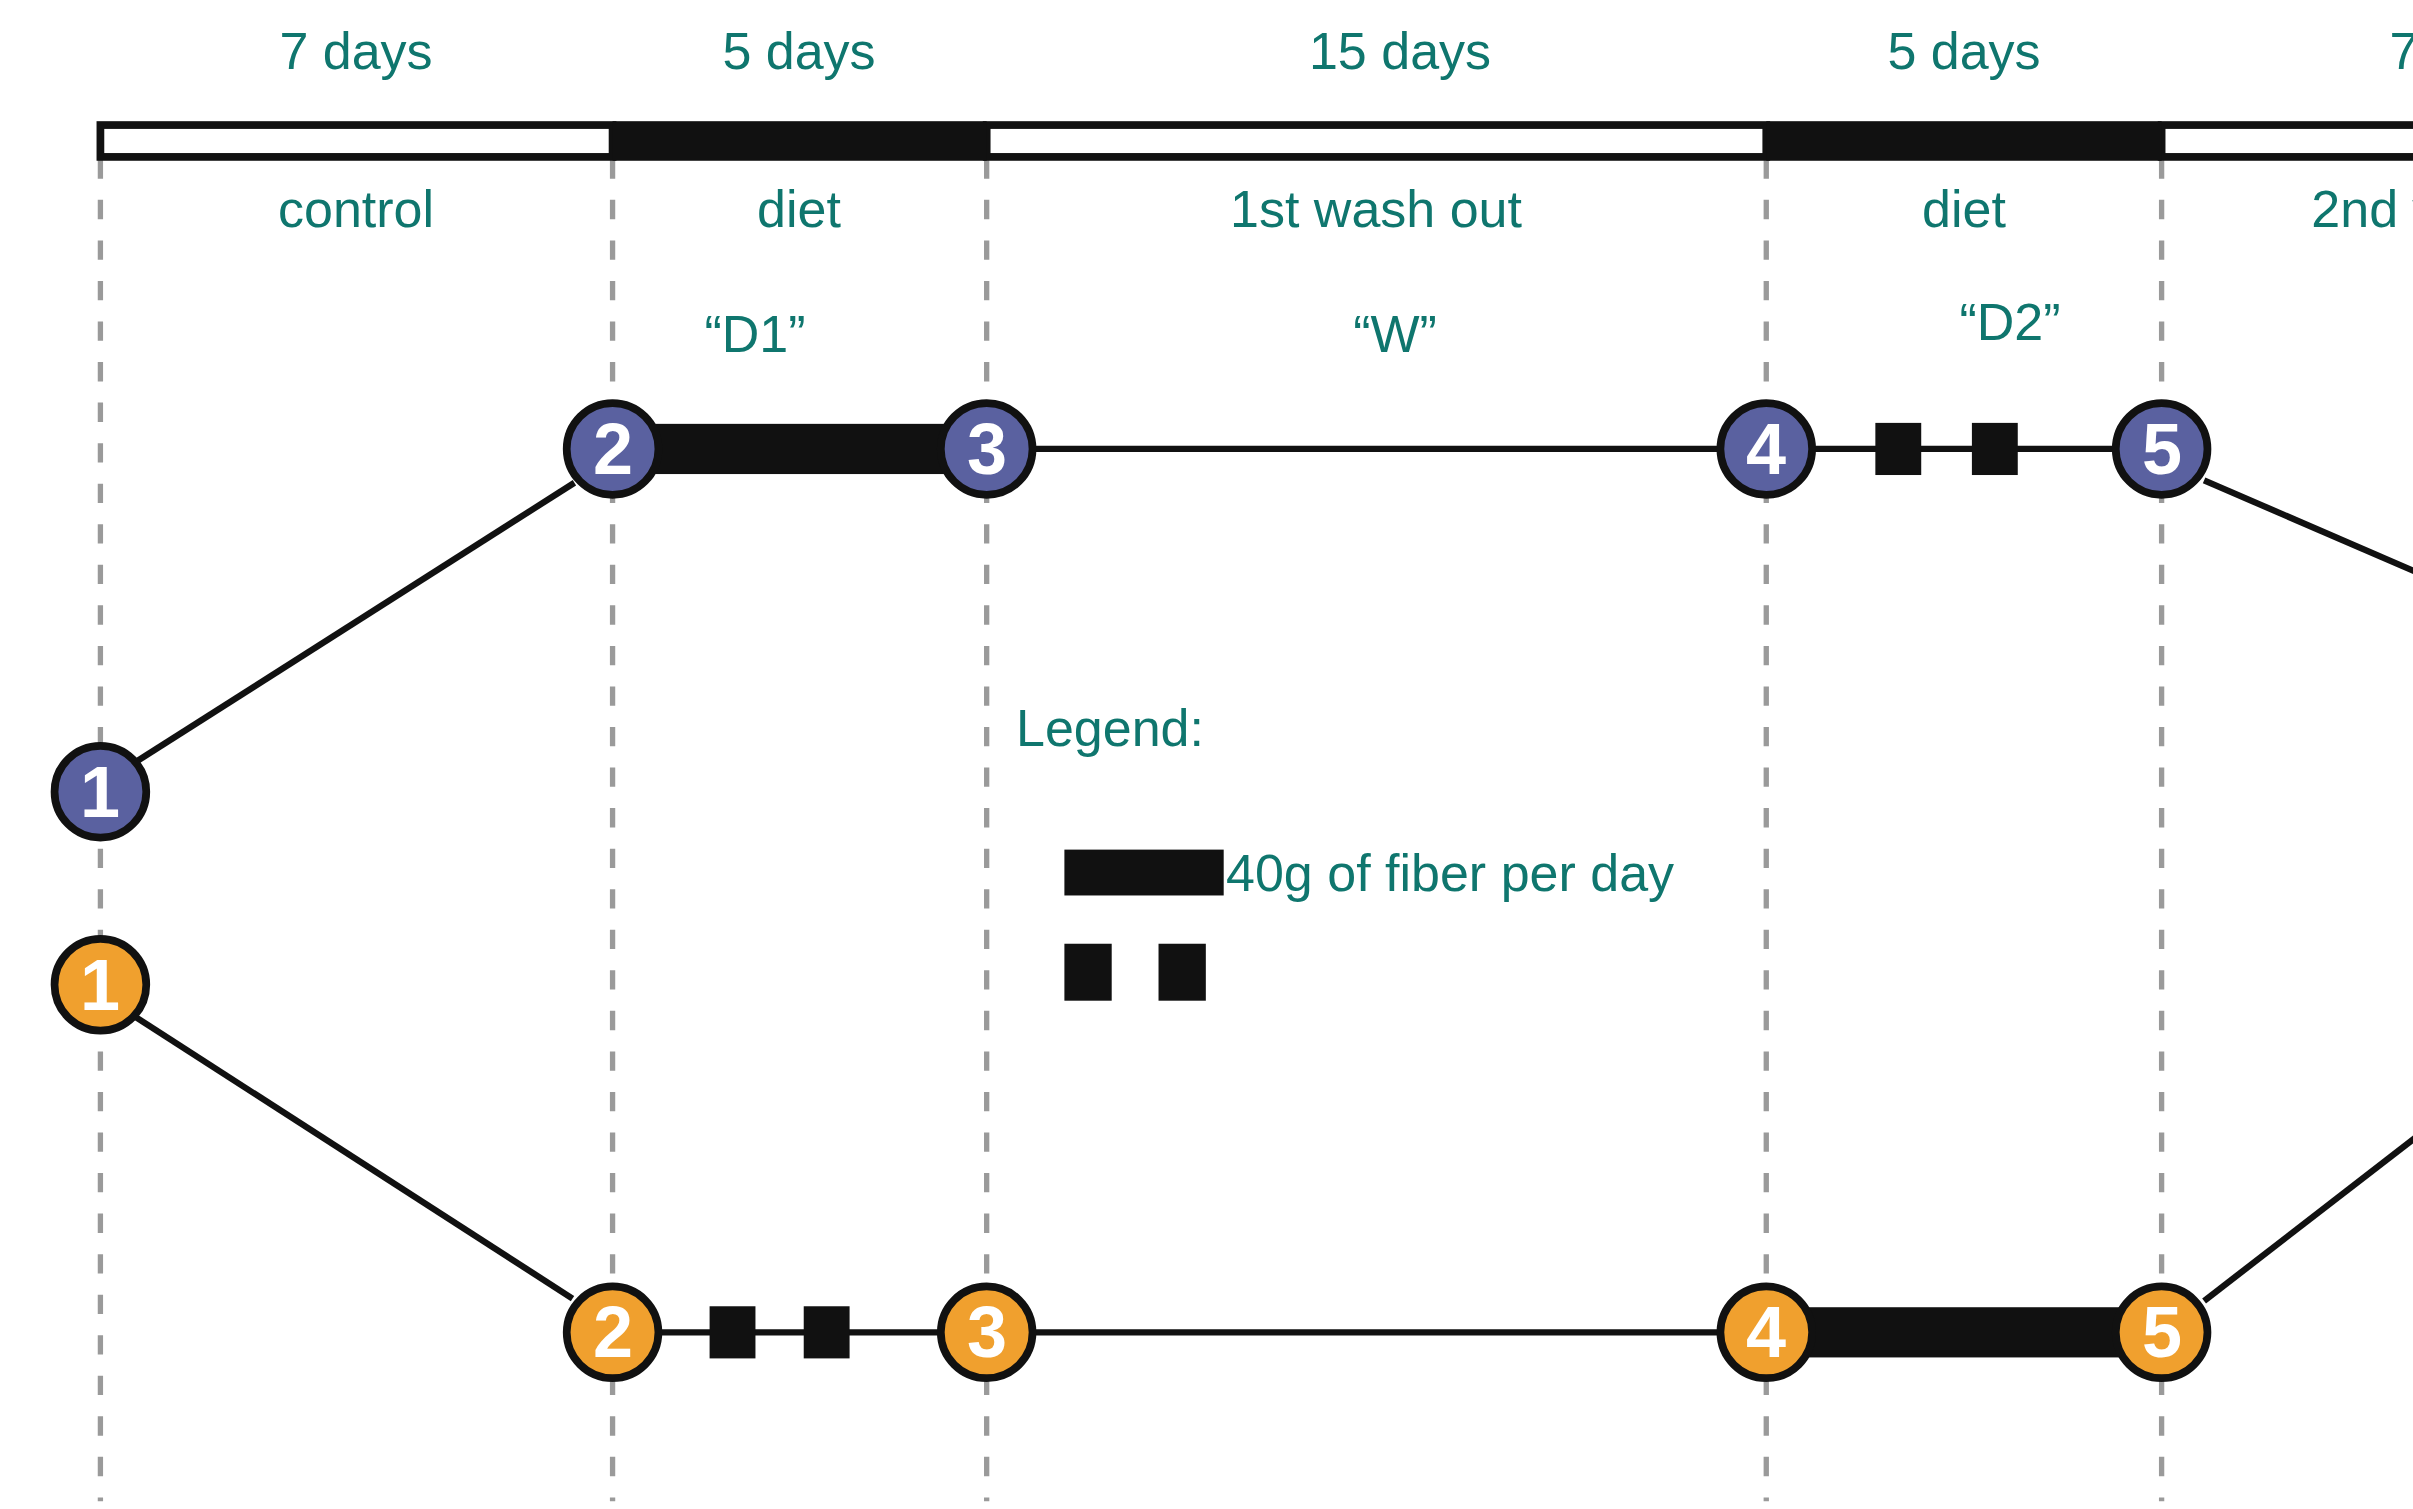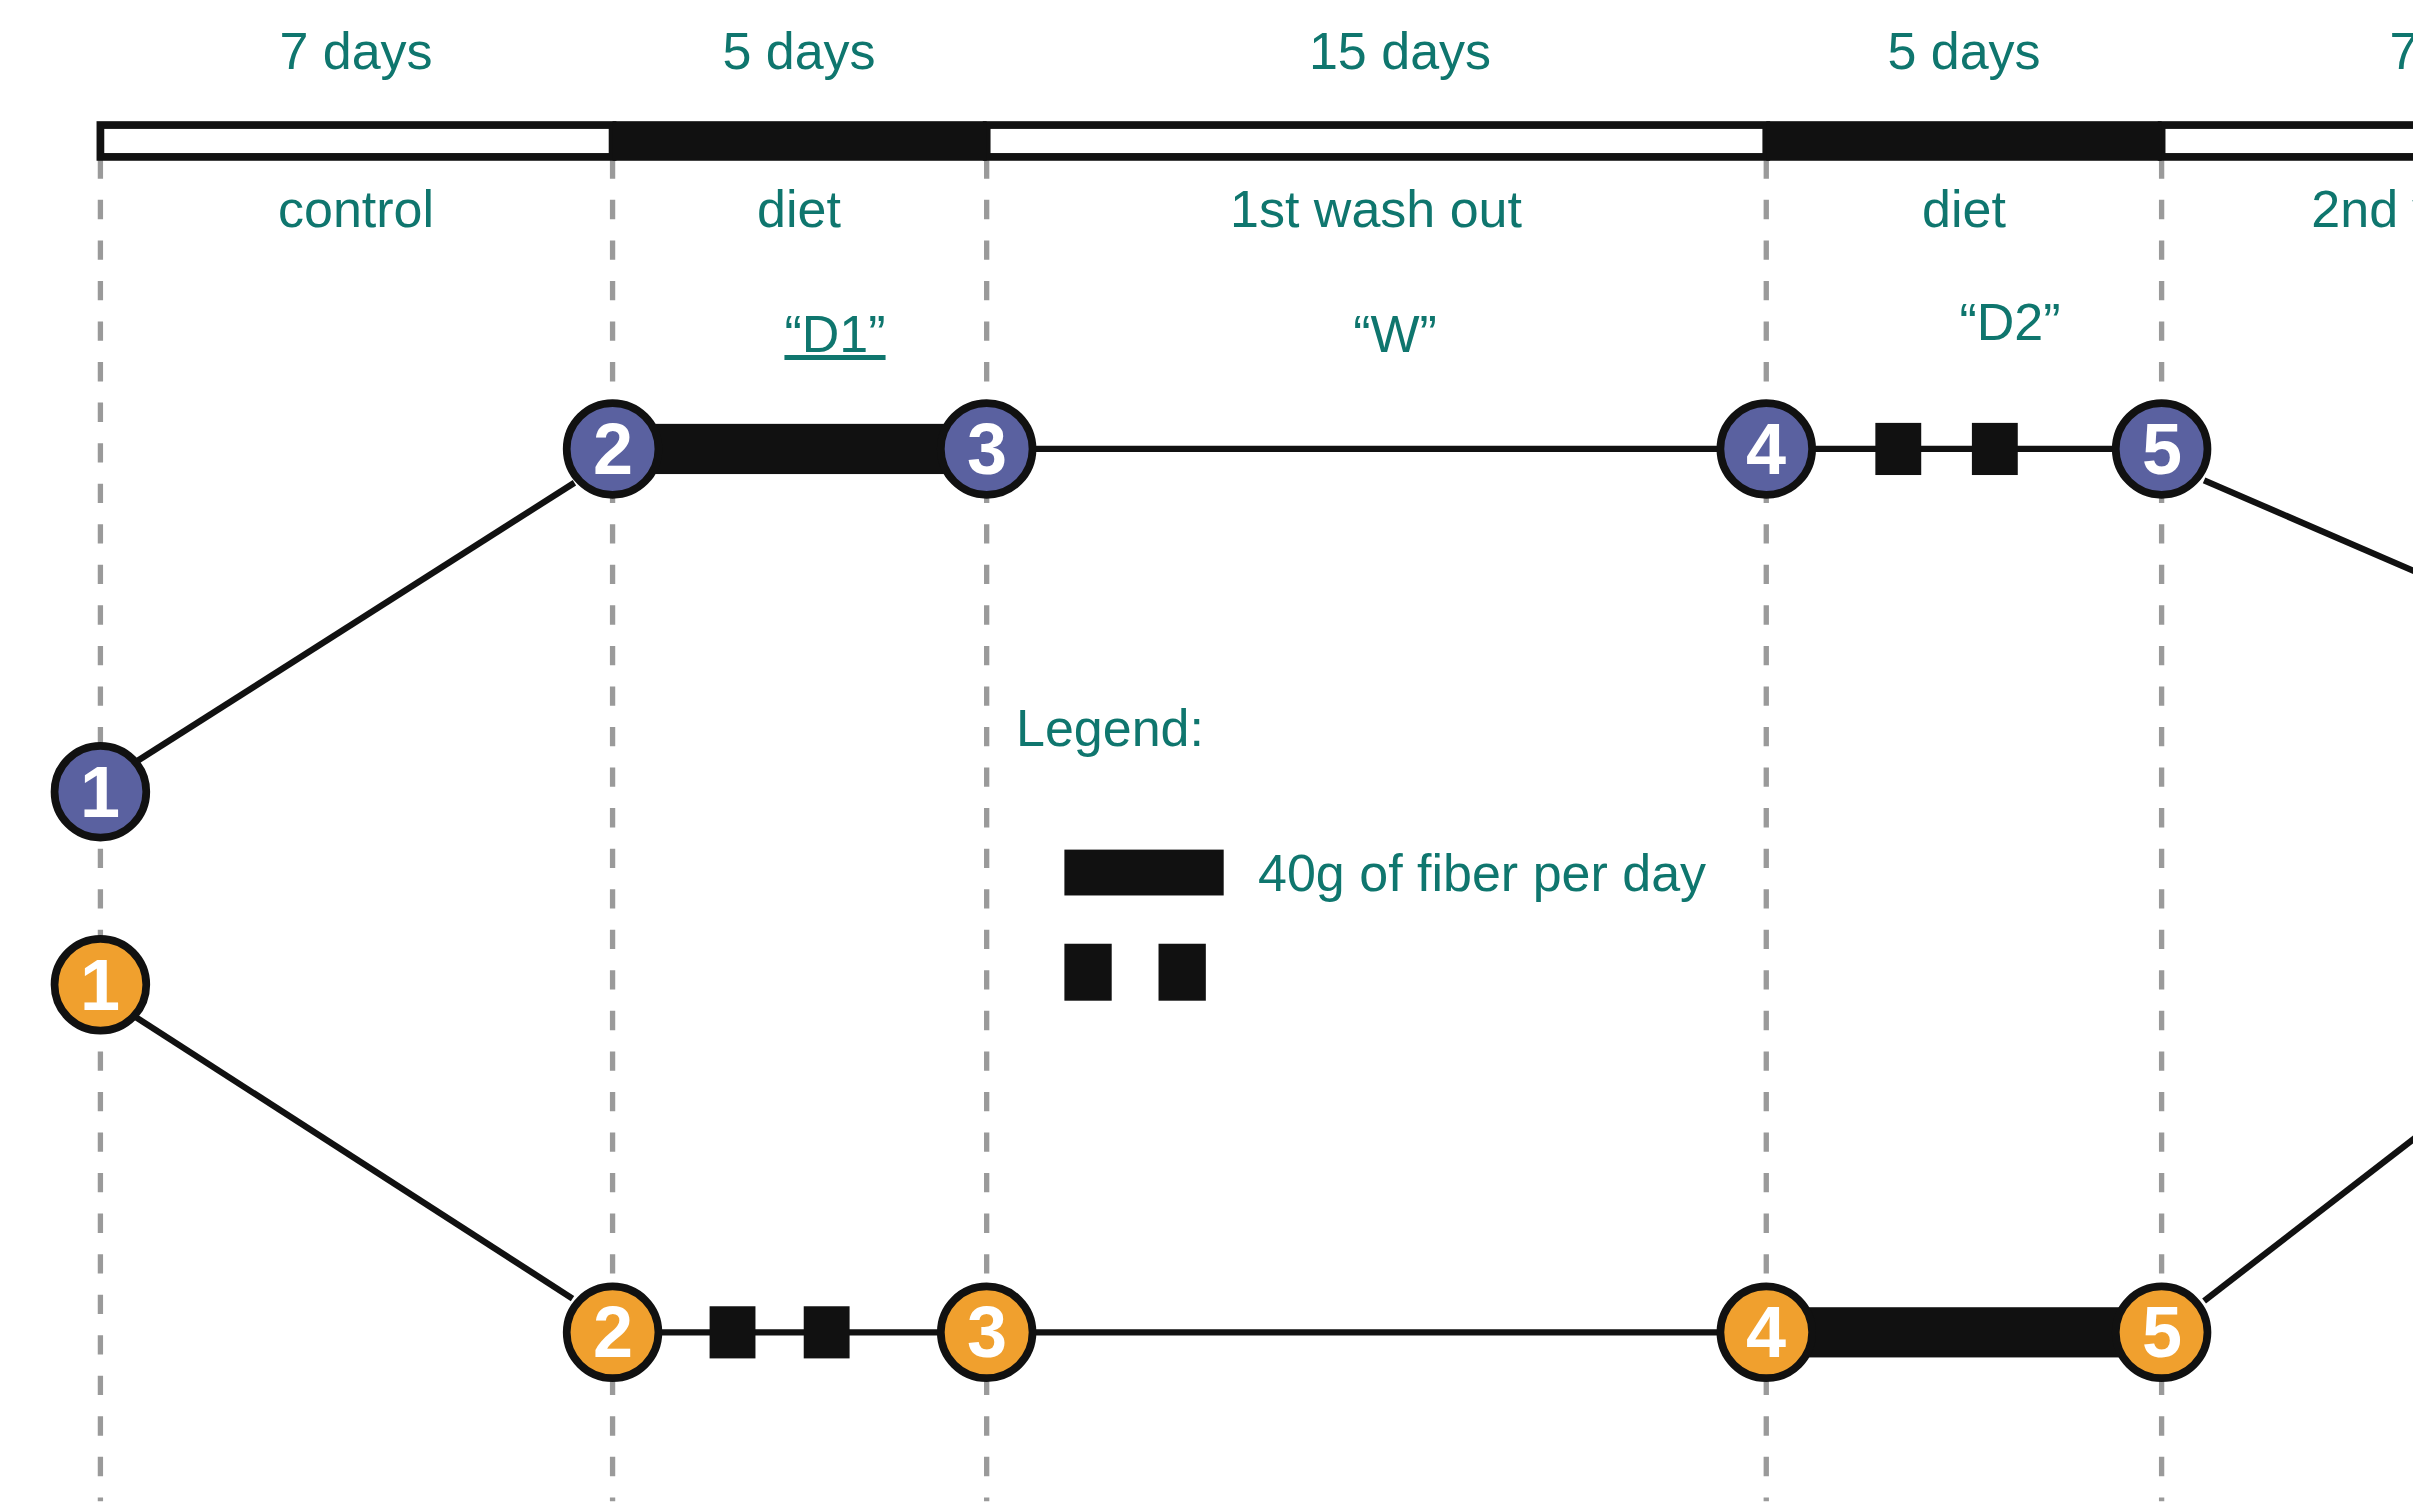--- a/index.html
+++ b/index.html
@@ -136,26 +136,26 @@
   <div class="txt duration-label" style="left:1400px; top:51px;">15 days</div>
   <div class="txt duration-label" style="left:1964px; top:51px;">5 days</div>
   <div class="txt duration-label" style="left:2466px; top:51px;">7 days</div>
 
   <div class="txt phase-label" style="left:356px;  top:209px;">control</div>
   <div class="txt phase-label" style="left:799px; top:209px;">diet</div>
   <div class="txt phase-label" style="left:1376px; top:209px;">1st wash out</div>
   <div class="txt phase-label" style="left:1964px; top:209px;">diet</div>
   <div class="txt phase-label" style="left:2466px; top:209px;">2nd wash out</div>
 
-  <div class="txt code-label" style="left:835px; top:334px;text-decoration:underline;">“D1”</div>
+  <div class="txt code-label" style="left:755px; top:334px;">“D1”</div>
   <div class="txt code-label" style="left:1395px; top:334px;">“W”</div>
   <div class="txt code-label" style="left:1964px; top:322px;margin-left:46px;">“D2”</div>
 
   <div class="txt legend-title left" style="left:1016px; top:728px;text-align:center;">Legend:</div>
-  <div class="txt legend-label left" style="left:1226px; top:873px;margin-left:32px;">40g of fiber per day</div>
+  <div class="txt legend-label left" style="left:1226px; top:873px;">40g of fiber per day</div>
 
   <div class="node-label" style="left:100px;  top:792px;">1</div>
   <div class="node-label" style="left:613px; top:449px;">2</div>
   <div class="node-label" style="left:987px; top:449px;">3</div>
   <div class="node-label" style="left:1766px; top:449px;">4</div>
   <div class="node-label" style="left:2162px; top:449px;">5</div>
 
   <div class="node-label" style="left:100px;  top:985px;">1</div>
   <div class="node-label" style="left:613px; top:1332px;">2</div>
   <div class="node-label" style="left:987px; top:1332px;">3</div>

